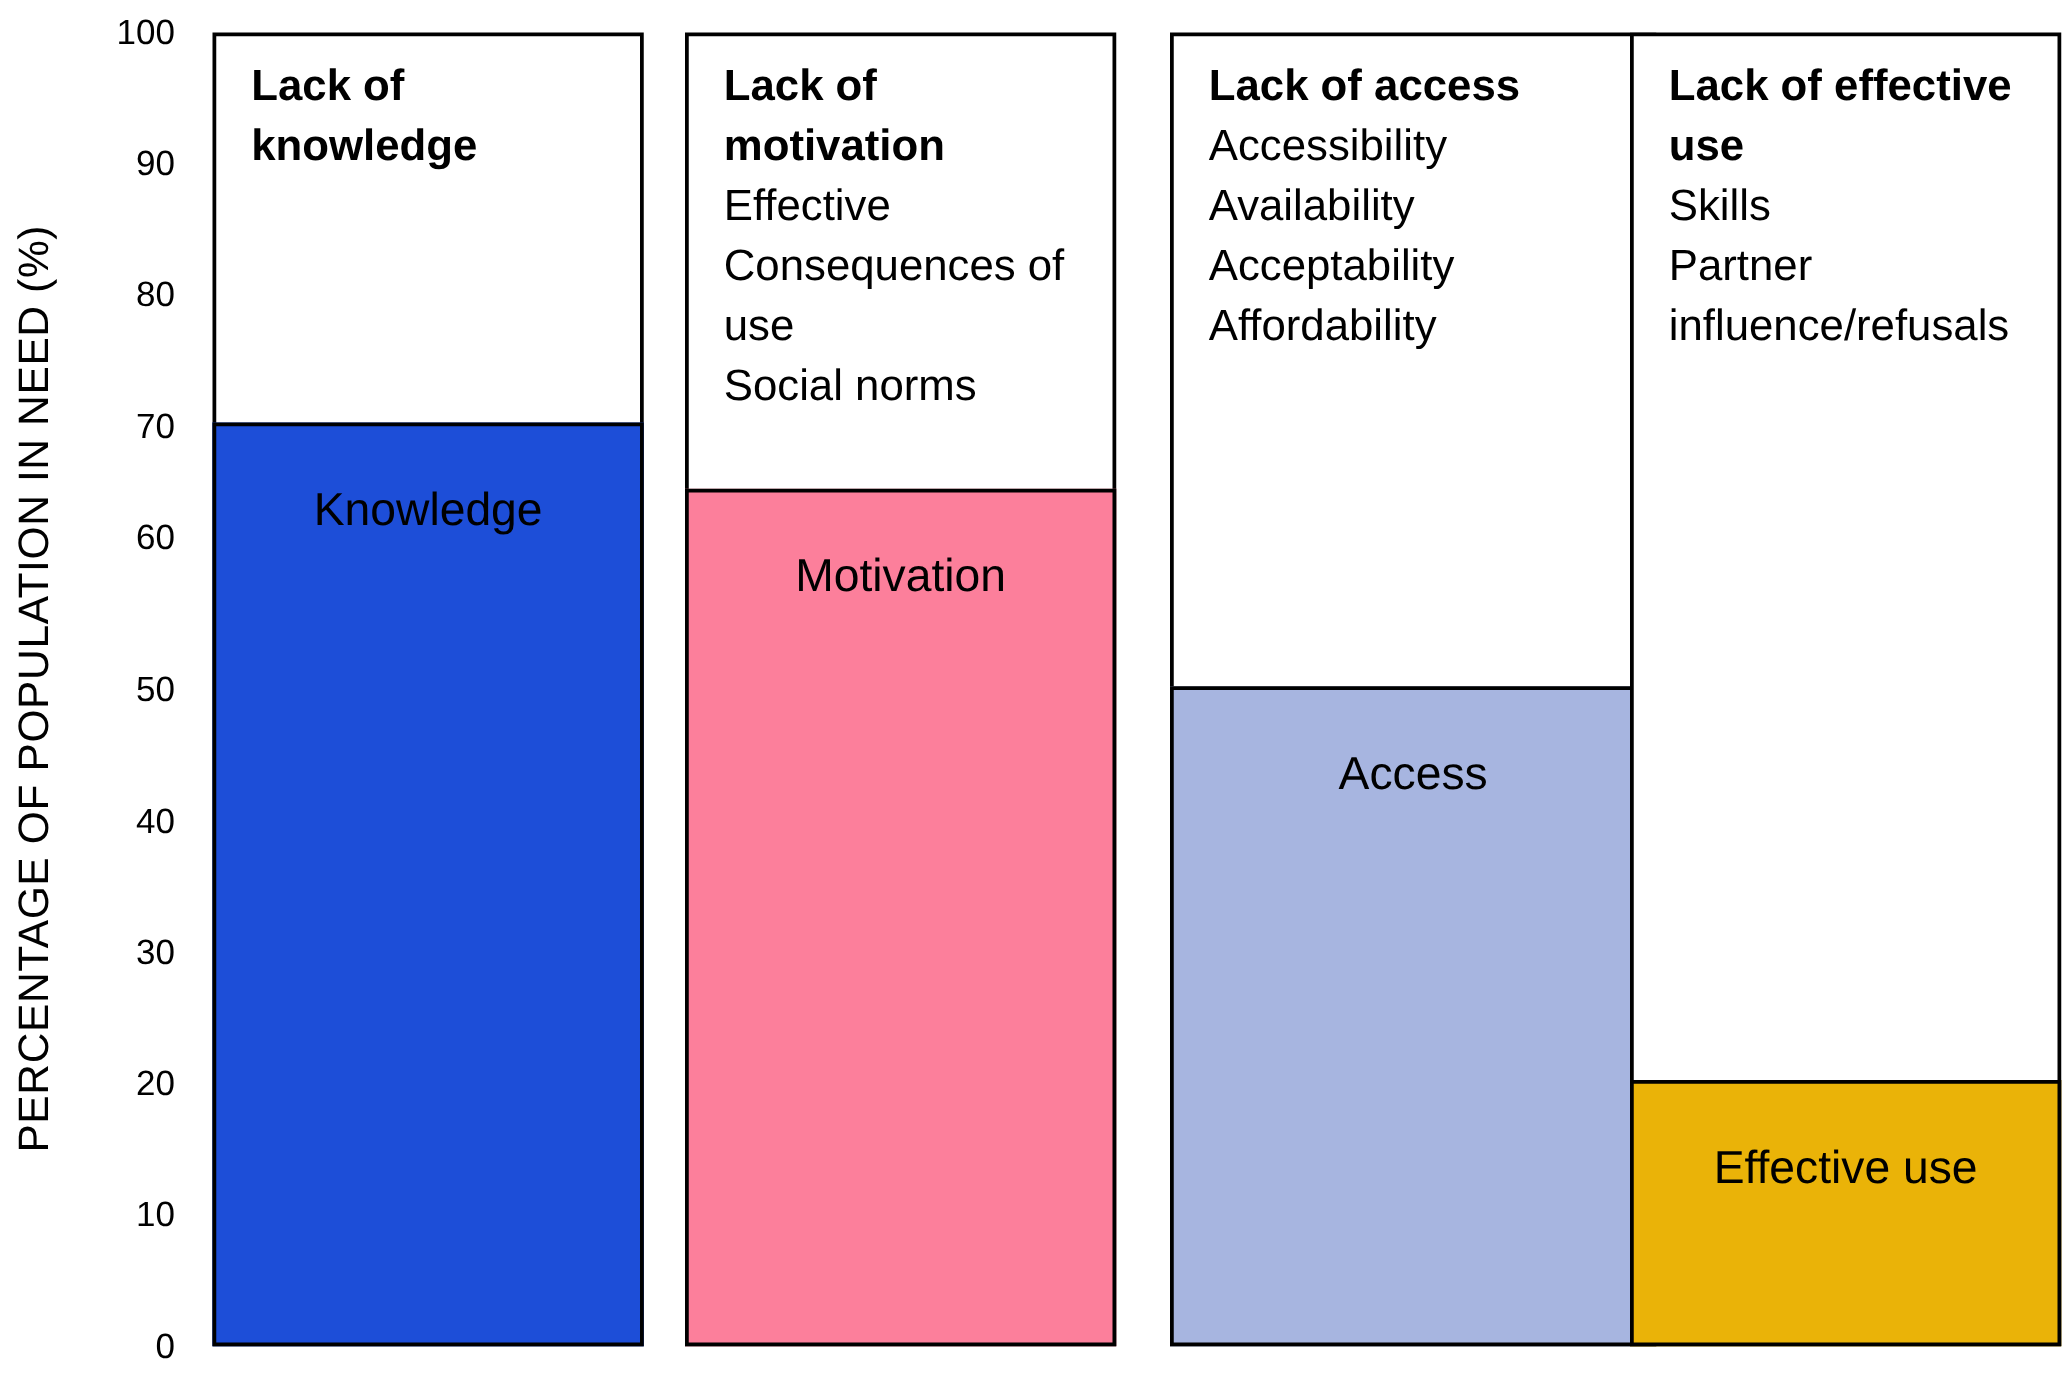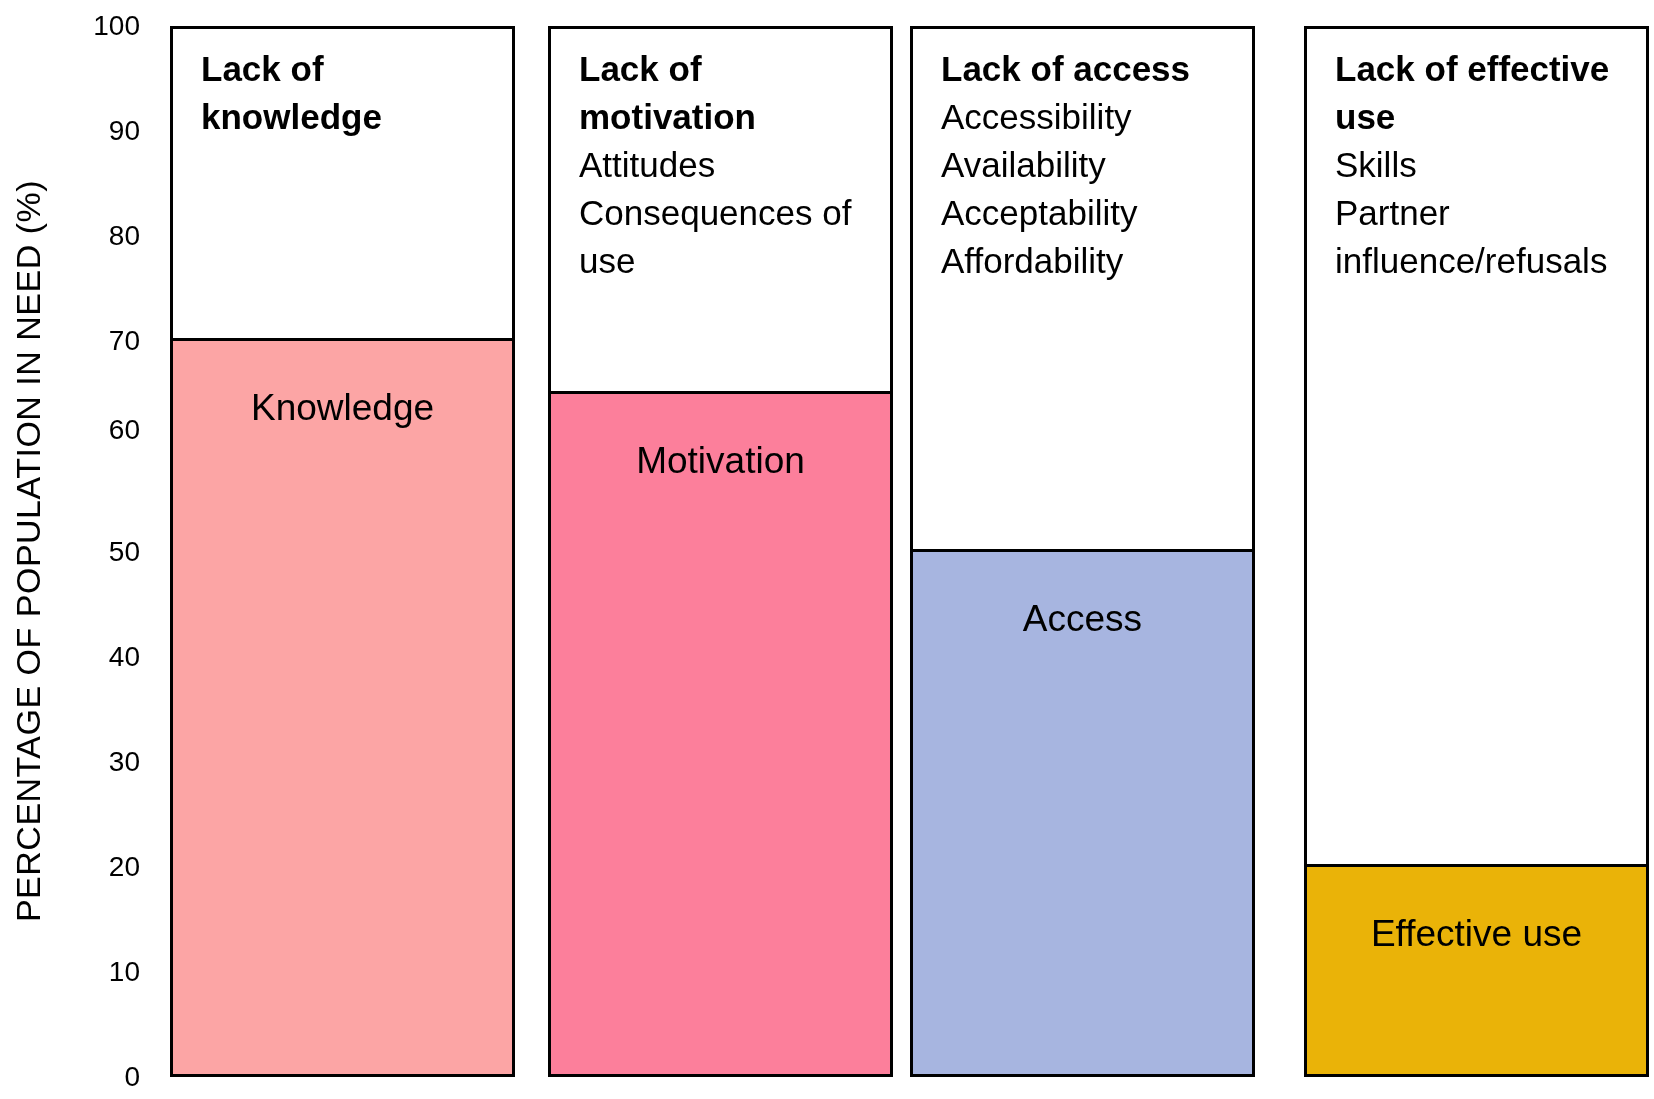--- a/index.html
+++ b/index.html
@@ -88,35 +88,36 @@
       <div class="y-tick" style="top: 317.3px;">70</div>
       <div class="y-tick" style="top: 212.2px;">80</div>
       <div class="y-tick" style="top: 107.1px;">90</div>
       <div class="y-tick" style="top: 2px;">100</div>
     </div>
   <div id="columns">
       <div class="column" style="left: 170px; width: 345px;">
     <div class="col-text">
       <div class="col-header">Lack of knowledge</div>
     </div>
-    <div class="bar" style="background: #fca5a5; border-color: rgb(0, 0, 0); height: 738.7px;">
+    <div class="bar" style="background: #1d4ed8; border-color: rgb(0, 0, 0); height: 738.7px;">
       <div class="bar-label">Knowledge</div>
     </div>
   </div>
       <div class="column" style="left: 548px; width: 345px;">
     <div class="col-text">
       <div class="col-header">Lack of motivation</div>
-    <div class="col-subitem">Attitudes</div>
+    <div class="col-subitem">Effective</div>
           <div class="col-subitem">Consequences of use</div>
+          <div class="col-subitem">Social norms</div>
         </div>
     <div class="bar" style="background: rgb(252, 127, 155); border-color: rgb(0, 0, 0); height: 686.15px;">
       <div class="bar-label">Motivation</div>
     </div>
   </div>
-      <div class="column" style="left: 910px; width: 345px;">
+      <div class="column" style="left: 936px; width: 389px;">
     <div class="col-text">
       <div class="col-header">Lack of access</div>
     <div class="col-subitem">Accessibility</div>
           <div class="col-subitem">Availability</div>
           <div class="col-subitem">Acceptability</div>
           <div class="col-subitem">Affordability</div>
         </div>
     <div class="bar" style="background: rgb(167, 181, 224); border-color: rgb(0, 0, 0); height: 528.5px;">
       <div class="bar-label">Access</div>
     </div>

